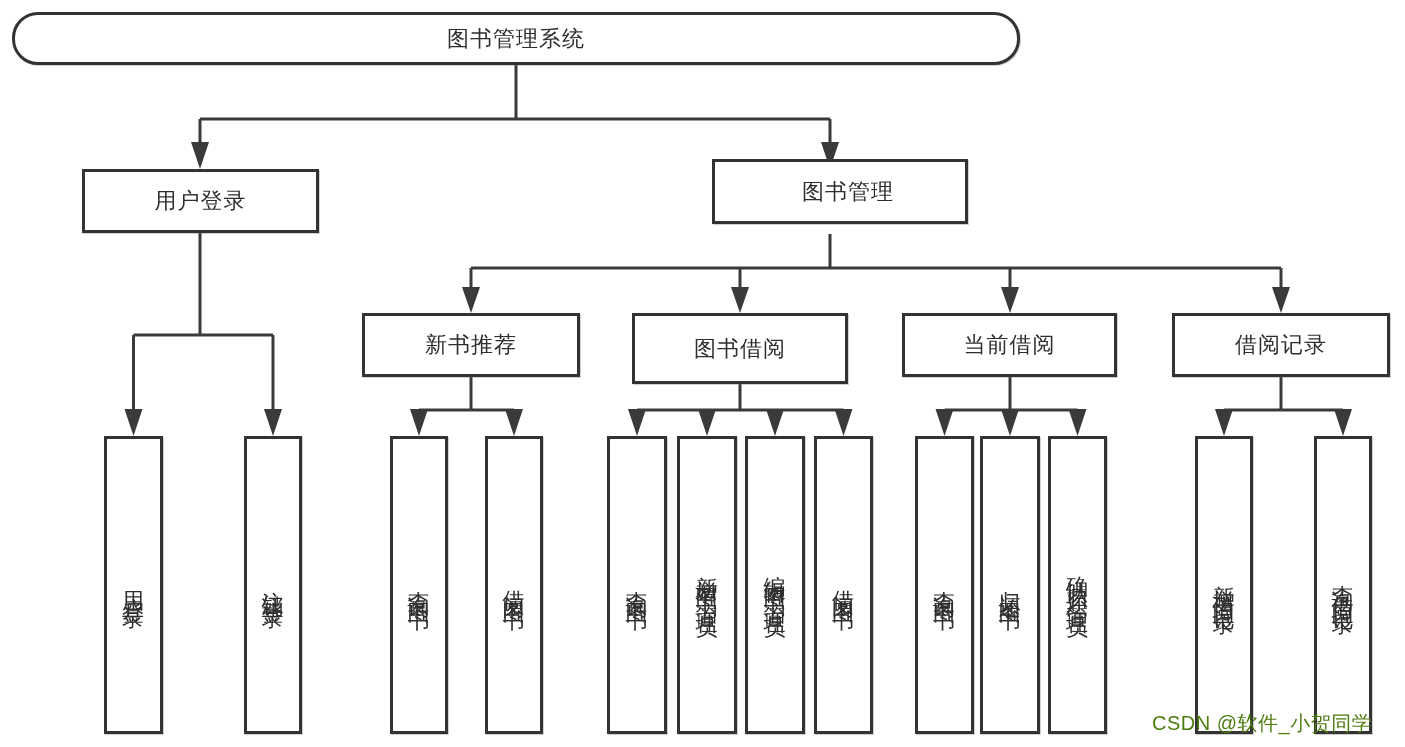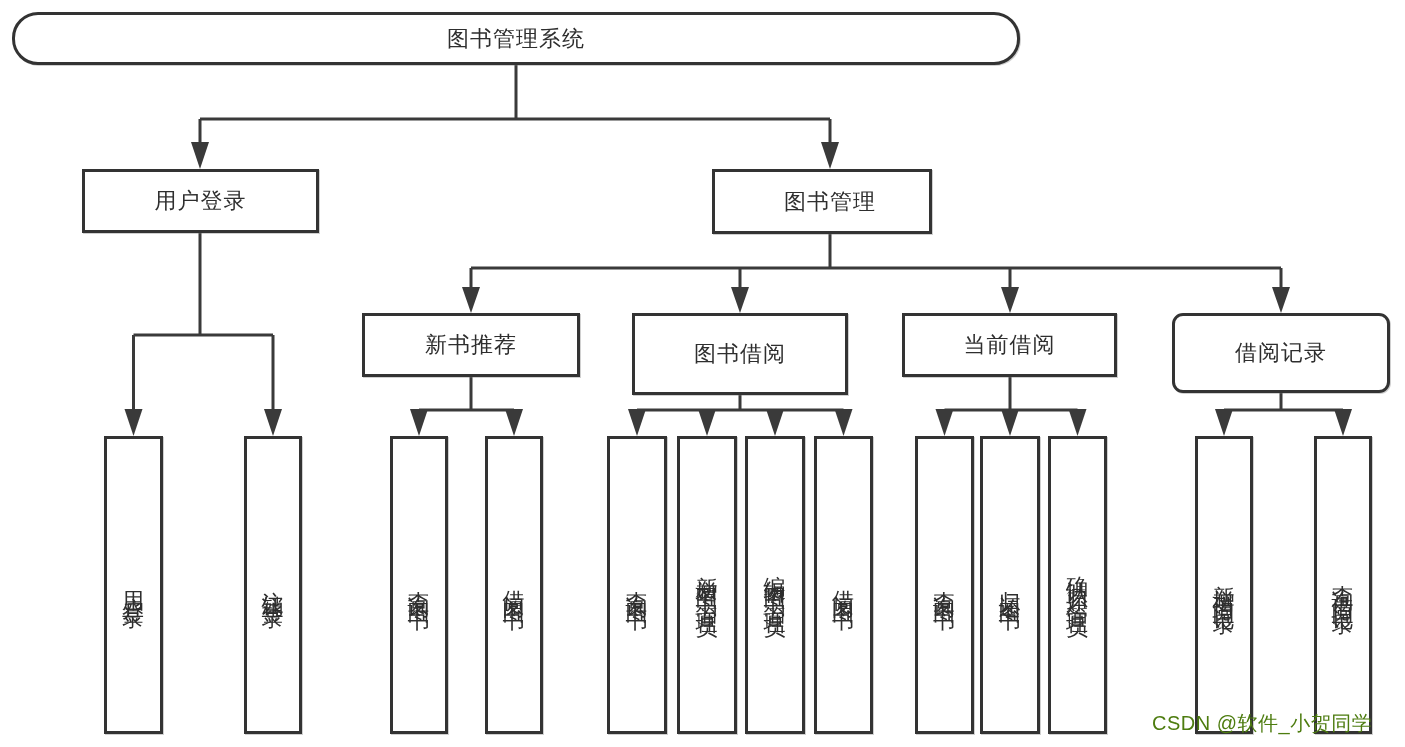--- a/index.html
+++ b/index.html
@@ -86,34 +86,34 @@
     </g>
   </svg>
 
   <div class="node h" style="left:12px; top:12px; width:1008px; height:53px;border-radius:26px;">
     <span class="lbl">图书管理系统</span>
   </div>
 
   <div class="node h" style="left:82px; top:169px; width:237px; height:64px;">
     <span class="lbl">用户登录</span>
   </div>
-  <div class="node h" style="left:712px; top:169px; width:220px; height:65px;padding-left:16px;">
+  <div class="node h" style="left:712px; top:159px; width:256px; height:65px;padding-left:16px;">
     <span class="lbl">图书管理</span>
   </div>
 
   <div class="node h" style="left:362px; top:313px; width:218px; height:64px;text-align:right;">
     <span class="lbl">新书推荐</span>
   </div>
-  <div class="node h" style="left:632px; top:313px; width:216px; height:82px;">
+  <div class="node h" style="left:632px; top:313px; width:216px; height:71px;">
     <span class="lbl">图书借阅</span>
   </div>
   <div class="node h" style="left:902px; top:313px; width:215px; height:64px;">
     <span class="lbl">当前借阅</span>
   </div>
-  <div class="node h" style="left:1172px; top:313px; width:218px; height:80px;border-radius:11px;">
+  <div class="node h" style="left:1172px; top:313px; width:218px; height:64px;">
     <span class="lbl">借阅记录</span>
   </div>
 
   <div class="node v" style="left:104px; top:436px; width:59px; height:298px;">
     <span class="lbl">用户登录</span>
   </div>
   <div class="node v" style="left:244px; top:436px; width:58px; height:298px;">
     <span class="lbl">注销登录</span>
   </div>
 

